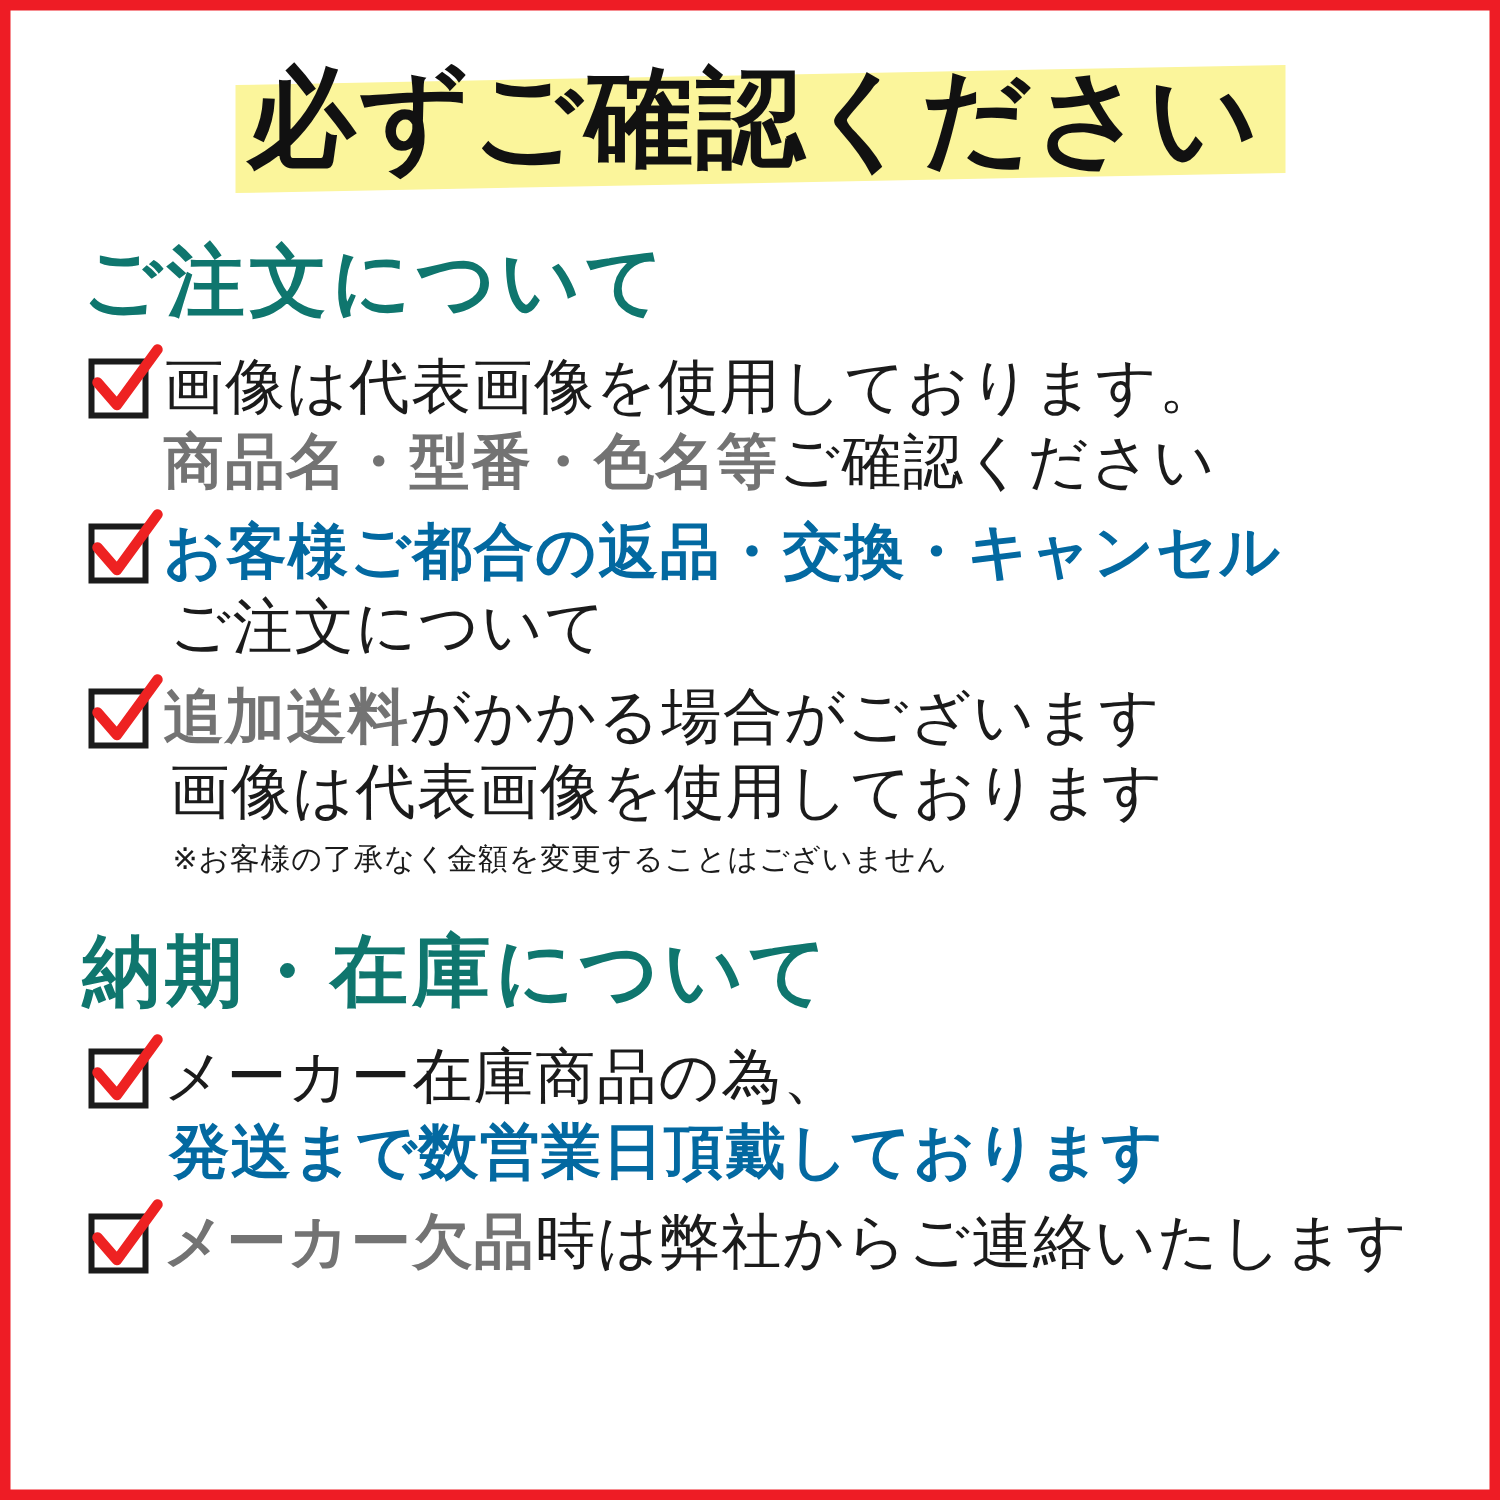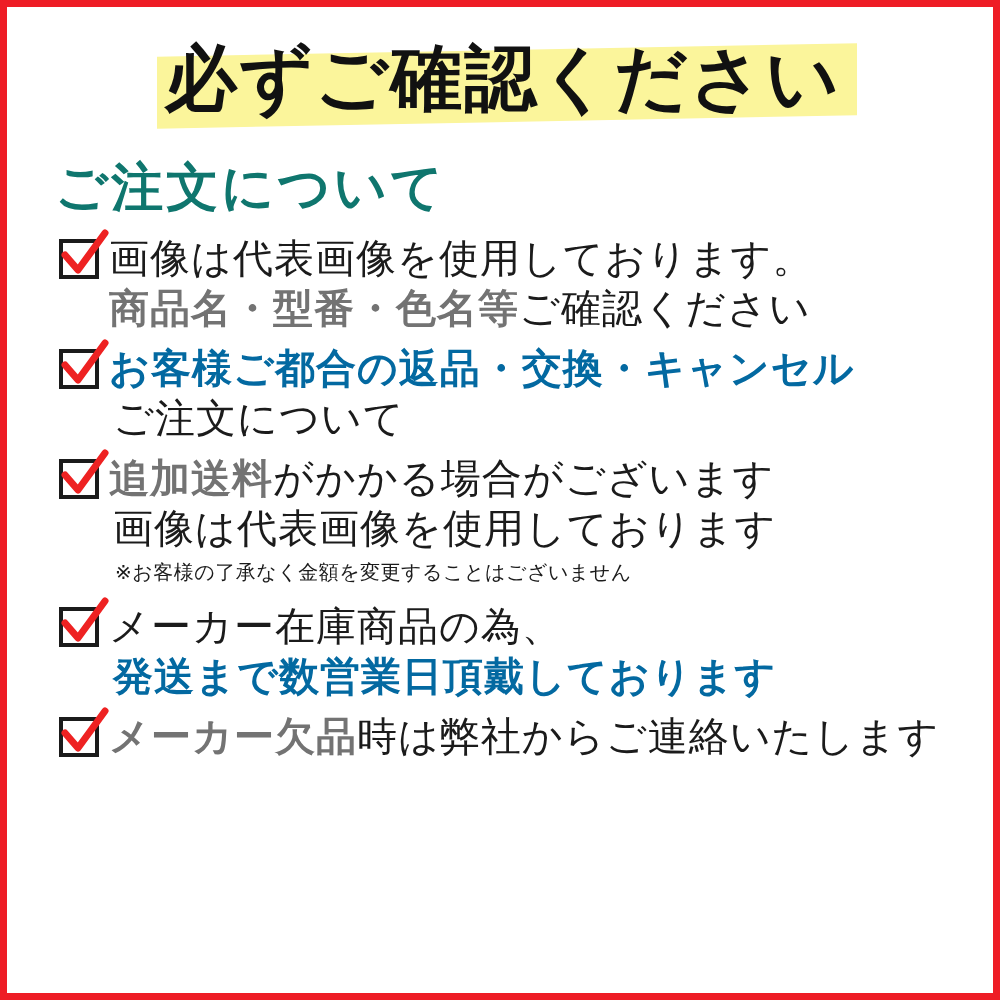--- a/index.html
+++ b/index.html
@@ -165,20 +165,21 @@
             <path d="M8 26 L21 41 L48 4" fill="none" stroke="#ee2222" stroke-width="7" stroke-linecap="round" stroke-linejoin="round"></path>
           </svg>
       </span>
       <span class="lines">
         <span class="line mixed"><span class="rd">追加送料</span><span>がかかる場合がございます</span></span>
         <span class="line indent">画像は代表画像を使用しております</span>
         <span class="note">※お客様の了承なく金額を変更することはございません</span>
       </span>
     </div>
 
+    <div class="section-heading second">納期・在庫について</div>
 
     <div class="item">
       <span class="check">
         <svg viewBox="0 0 54 54" aria-hidden="true">
             <path d="M8 26 L21 41 L48 4" fill="none" stroke="#ee2222" stroke-width="7" stroke-linecap="round" stroke-linejoin="round"></path>
           </svg>
       </span>
       <span class="lines">
         <span class="line">メーカー在庫商品の為、</span>
         <span class="line red indent">発送まで数営業日頂戴しております</span>

